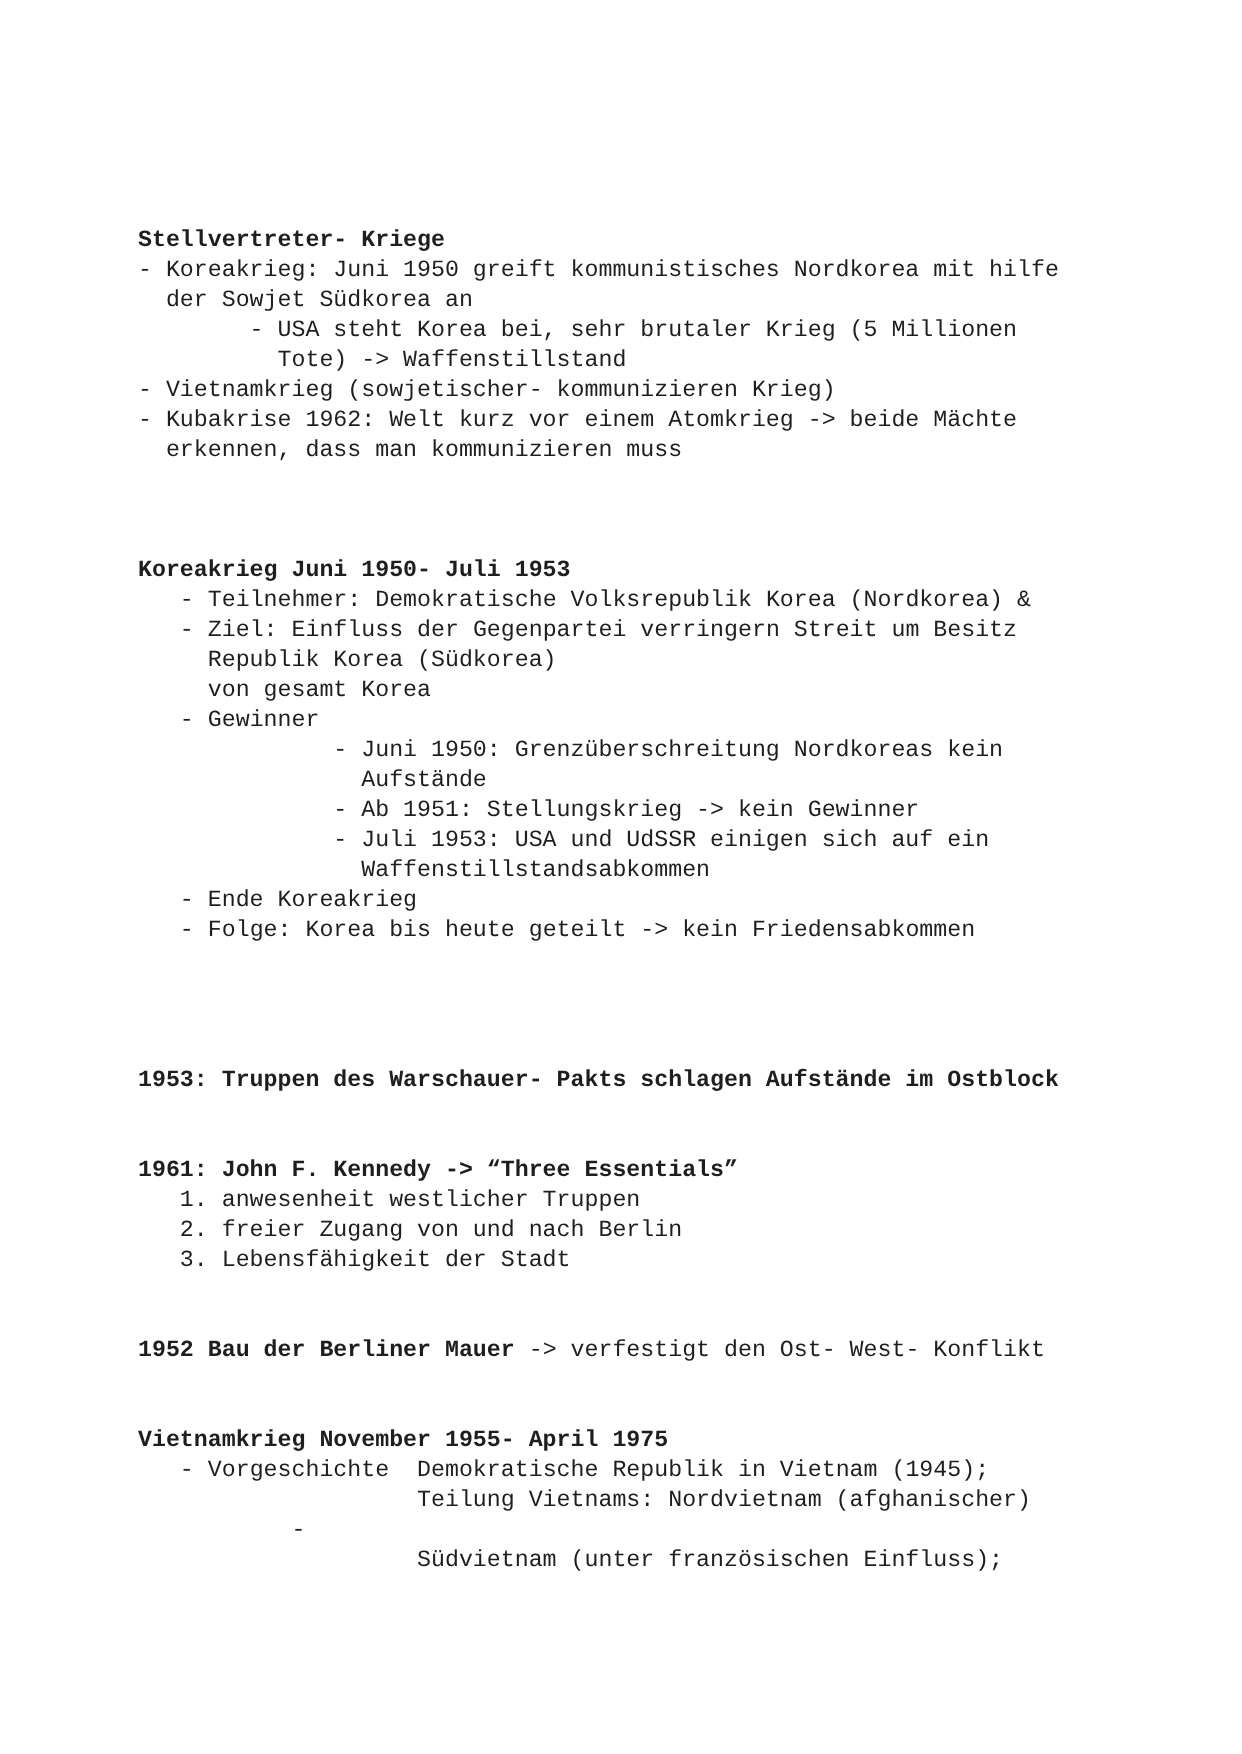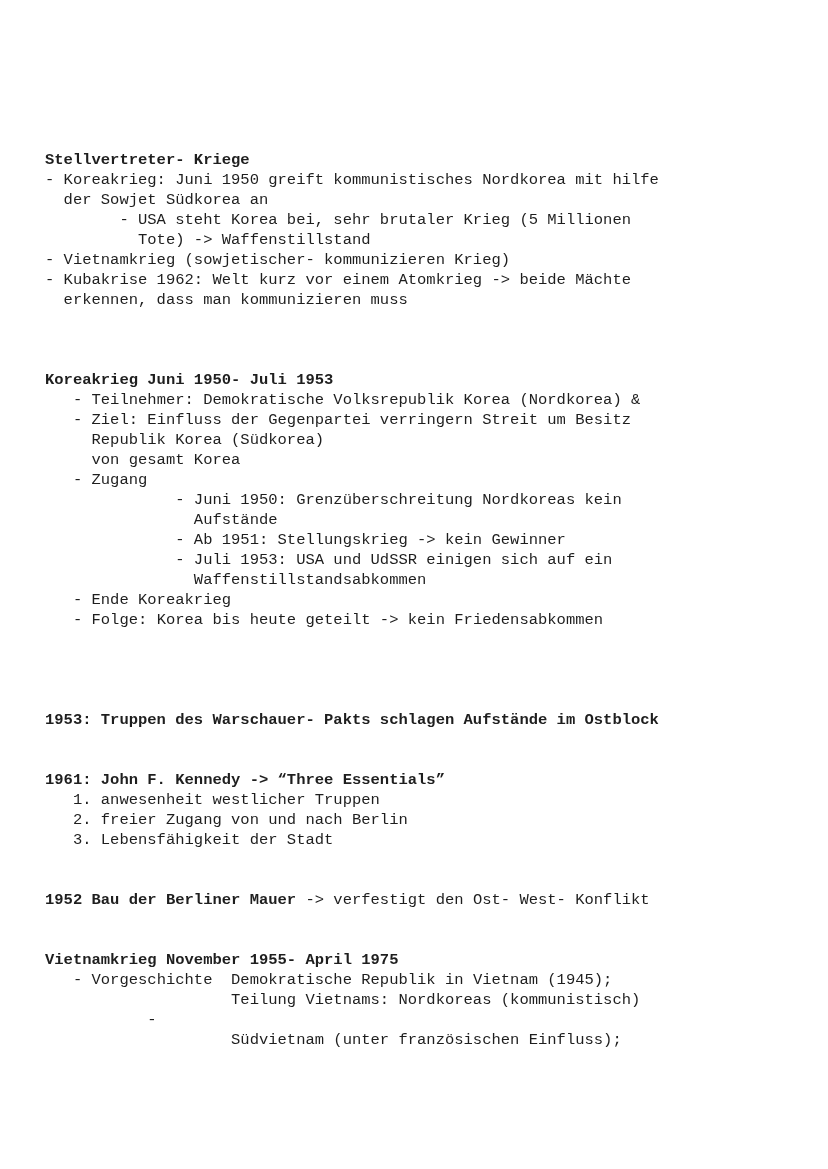--- a/index.html
+++ b/index.html
@@ -9,21 +9,21 @@
     height: 1169px;
     margin: 0 auto;
     font-family: "Liberation Mono", "DejaVu Sans Mono", monospace;
     color: #1e1e1e;
     overflow: hidden;
   }
   .page {
     width: 828px;
     height: 1169px;
     background: #ffffff;
-    padding: 150px 40px 0 45px;
+    padding: 150px 40px 0 92px;
   }
   .line {
     white-space: pre;
     font-size: 15.5px;
     line-height: 20px;
     height: 20px;
   }
   .seg-bold { font-weight: 700; }
   .seg-underline { }
 </style>
@@ -41,21 +41,21 @@
       <div class="line"><span>- Kubakrise 1962: Welt kurz vor einem Atomkrieg -&gt; beide Mächte</span></div>
       <div class="line"><span>  erkennen, dass man kommunizieren muss</span></div>
       <div class="line"> </div>
       <div class="line"> </div>
       <div class="line"> </div>
       <div class="line"><span class="seg-bold">Koreakrieg Juni 1950- Juli 1953</span></div>
       <div class="line"><span>   - </span><span class="seg-underline">Teilnehmer:</span><span> Demokratische Volksrepublik Korea (Nordkorea) &amp;</span></div>
       <div class="line"><span>   - </span><span class="seg-underline">Ziel:</span><span> Einfluss der Gegenpartei verringern Streit um Besitz</span></div>
       <div class="line"><span>     Republik Korea (Südkorea)</span></div>
       <div class="line"><span>     von gesamt Korea</span></div>
-      <div class="line"><span>   - </span><span class="seg-underline">Zugang</span></div>
+      <div class="line"><span>   - </span><span class="seg-underline">Gewinner</span></div>
       <div class="line"><span>              - Juni 1950: Grenzüberschreitung Nordkoreas kein</span></div>
       <div class="line"><span>                Aufstände</span></div>
       <div class="line"><span>              - Ab 1951: Stellungskrieg -&gt; kein Gewinner</span></div>
       <div class="line"><span>              - Juli 1953: USA und UdSSR einigen sich auf ein</span></div>
       <div class="line"><span>                Waffenstillstandsabkommen</span></div>
       <div class="line"><span>   - Ende Koreakrieg</span></div>
       <div class="line"><span>   - </span><span class="seg-underline">Folge:</span><span> Korea bis heute geteilt -&gt; kein Friedensabkommen</span></div>
       <div class="line"> </div>
       <div class="line"> </div>
       <div class="line"> </div>
@@ -67,17 +67,17 @@
       <div class="line"><span>   1. anwesenheit westlicher Truppen</span></div>
       <div class="line"><span>   2. freier Zugang von und nach Berlin</span></div>
       <div class="line"><span>   3. Lebensfähigkeit der Stadt</span></div>
       <div class="line"> </div>
       <div class="line"> </div>
       <div class="line"><span class="seg-bold">1952 Bau der Berliner Mauer</span><span> -&gt; verfestigt den Ost- West- Konflikt</span></div>
       <div class="line"> </div>
       <div class="line"> </div>
       <div class="line"><span class="seg-bold">Vietnamkrieg November 1955- April 1975</span></div>
       <div class="line"><span>   - </span><span class="seg-underline">Vorgeschichte</span><span>  Demokratische Republik in Vietnam (1945);</span></div>
-      <div class="line"><span>                    Teilung Vietnams: Nordkoreas (kommunistisch)</span></div>
+      <div class="line"><span>                    Teilung Vietnams: Nordvietnam (afghanischer)</span></div>
       <div class="line"><span>           -</span></div>
       <div class="line"><span>                    Südvietnam (unter französischen Einfluss);</span></div>
     </div>
 </div>
 
 </body></html>

